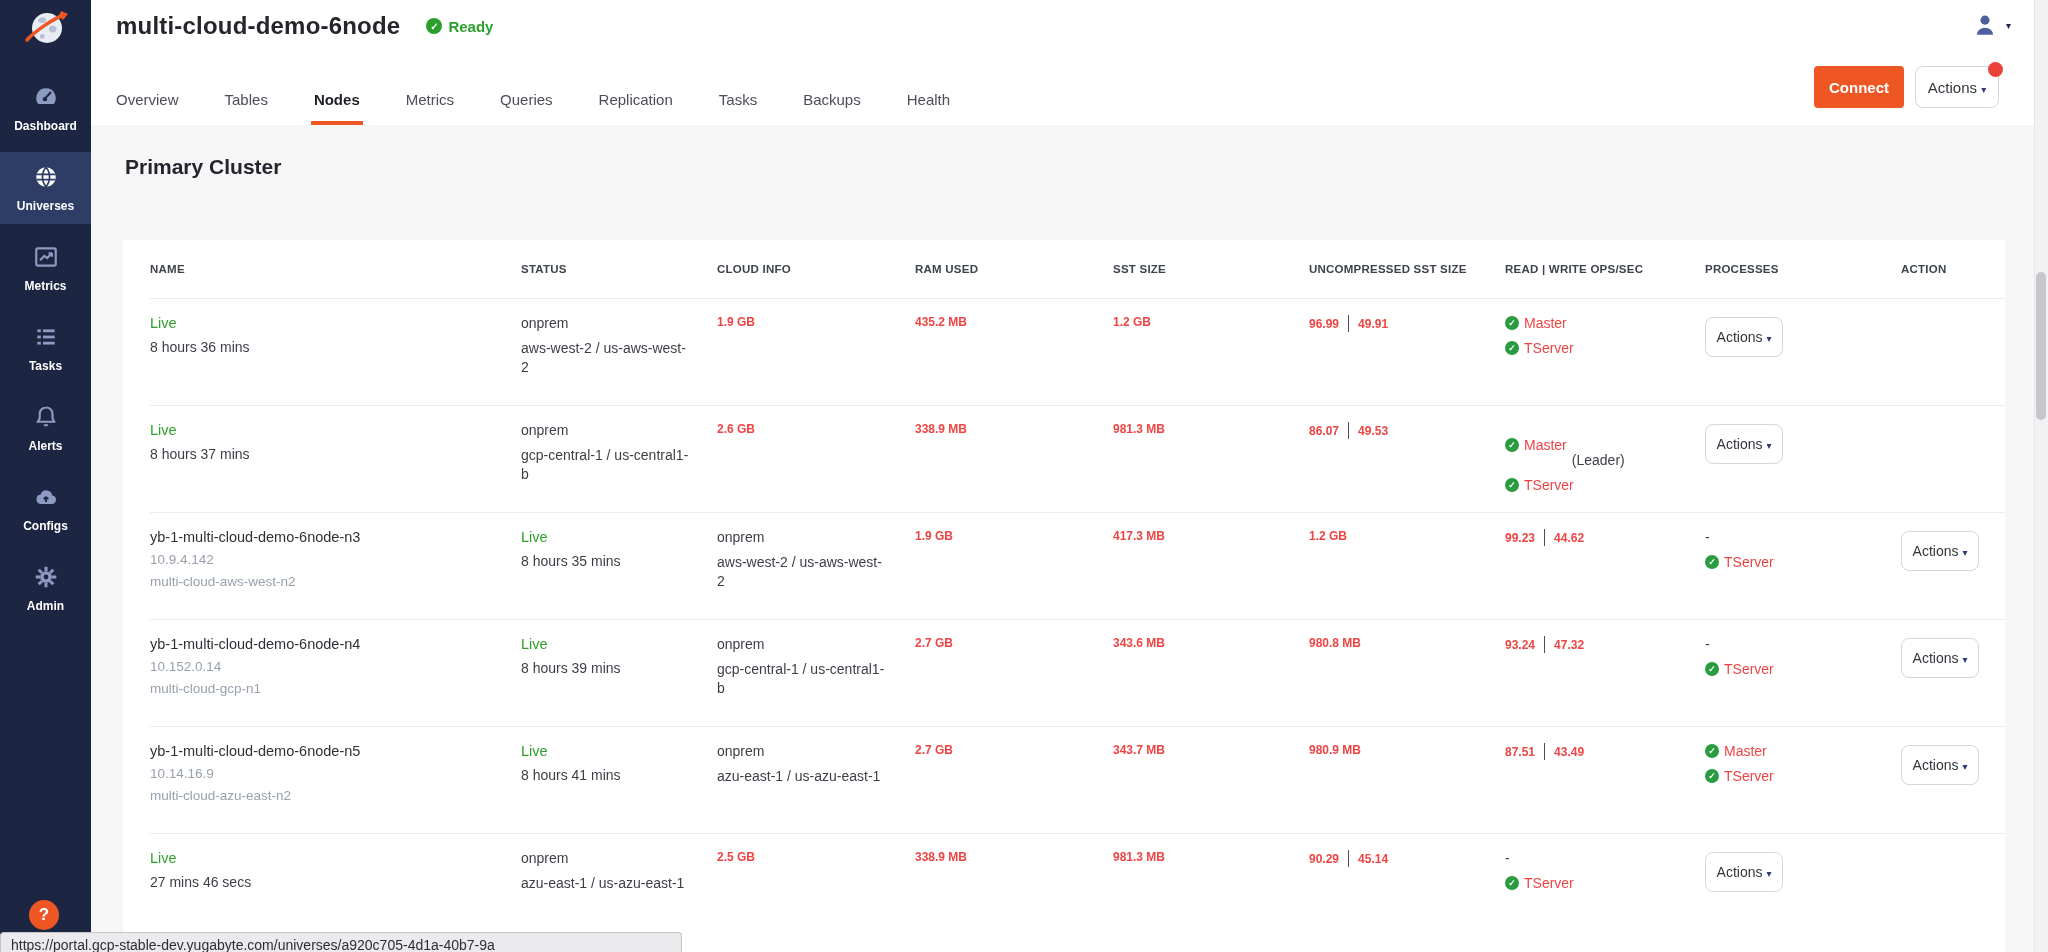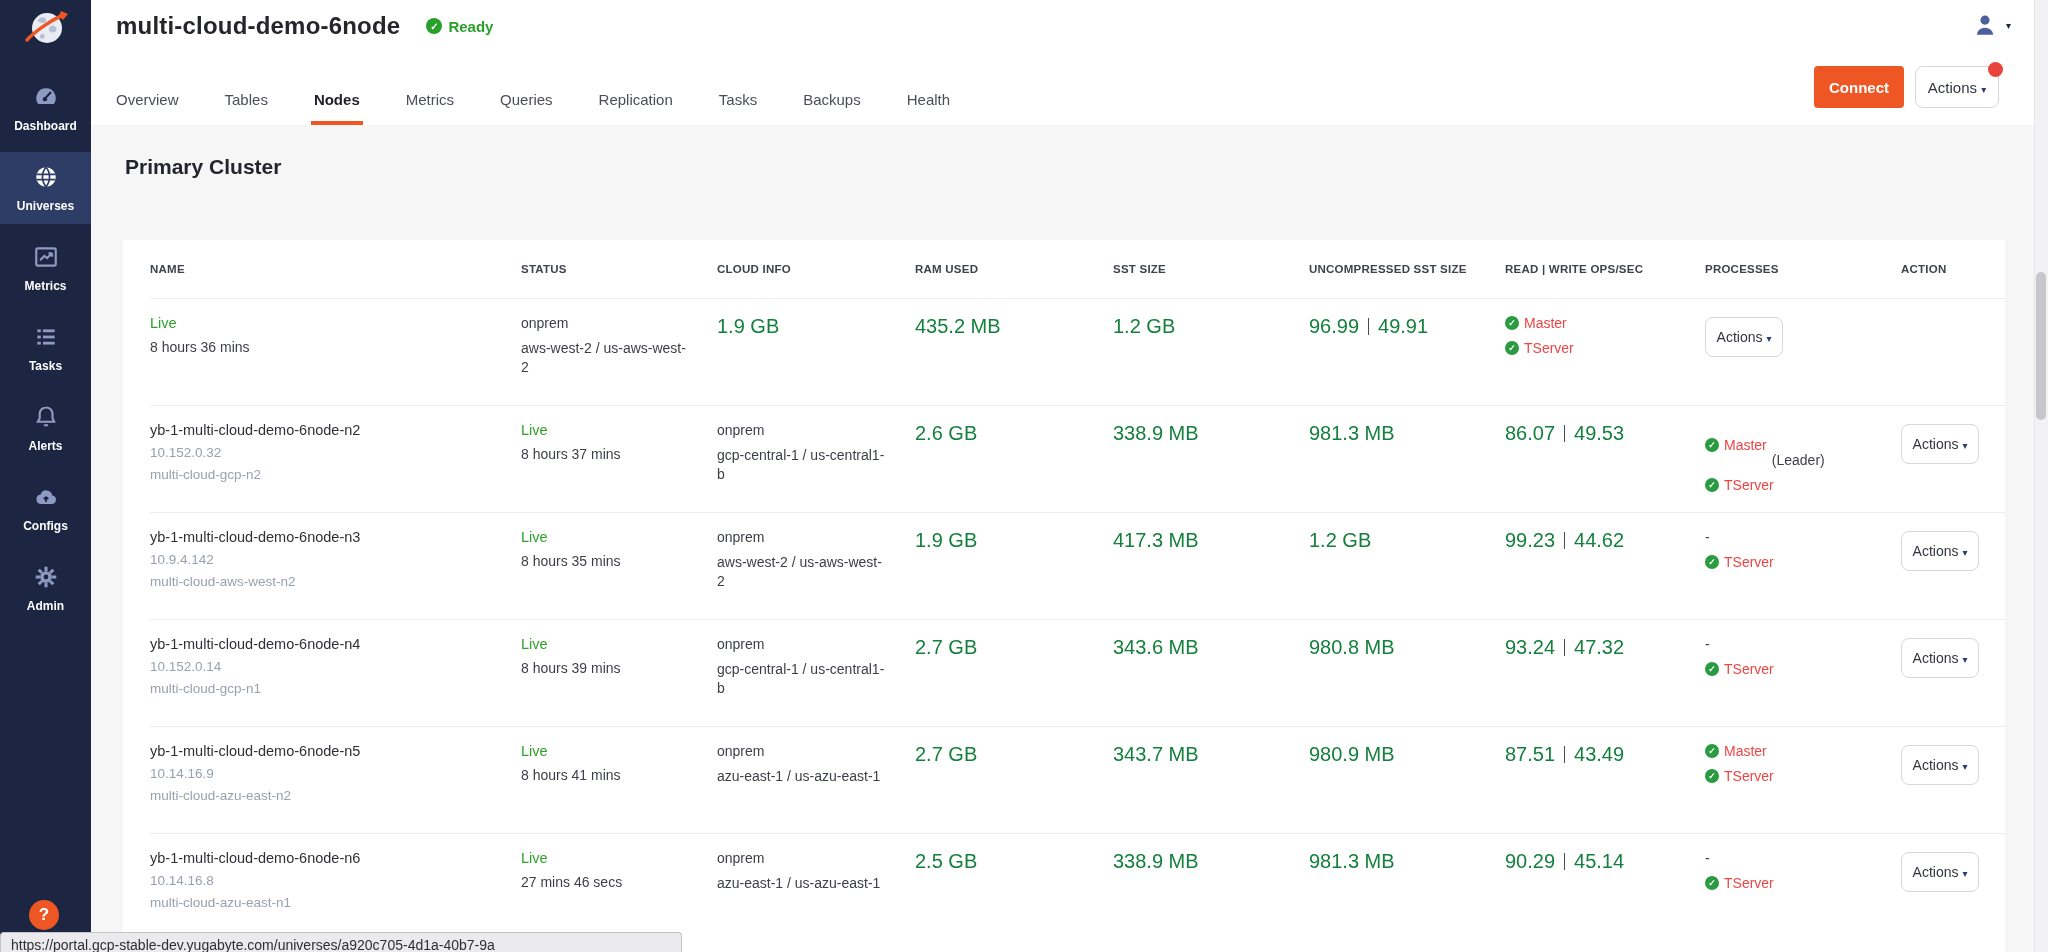--- a/index.html
+++ b/index.html
@@ -42,21 +42,21 @@
   .grid { display:grid; grid-template-columns:371px 196px 198px 198px 196px 196px 200px 196px 104px; }
   .thead { height:58px; align-items:center; }
   .th { font-size:11.5px; font-weight:700; color:#3e434b; letter-spacing:.02em; }
   .trow { border-top:1px solid #ececef; height:107px; padding-top:16px; align-items:start; }
   .node-name { font-size:14.5px; color:#2f3036; cursor:pointer; }
   .node-ip, .node-instance { font-size:13.5px; color:#98a1ac; margin-top:7px; }
   .live { font-size:14.5px; font-weight:400; color:#31a12c; }
   .uptime { font-size:14px; color:#3c3f46; margin-top:8px; }
   .provider { font-size:14px; color:#3c3f46; }
   .zone { font-size:14px; color:#3c3f46; margin-top:8px; max-width:172px; line-height:19px; }
-  .num { font-size:20px; color:#15803d; }
+  .num { font-size:12px; color:#ef4444;font-weight:bold; }
   .rw { display:flex; align-items:center; }
   .rw .pipe { display:inline-block; width:1px; height:17px; background:#4a4d55; margin:0 9px; }
   .proc-line { display:flex; align-items:center; gap:5px; margin-bottom:9px; }
   .check-ic { display:inline-flex; width:14px; height:14px; border-radius:50%; background:#2a9b40; color:#fff; font-size:9px; font-weight:700; align-items:center; justify-content:center; flex:none; }
   .proc-orange { font-size:14px; color:#ef4444; cursor:pointer; }
   .proc-suffix { font-size:14px; color:#3c3f46;margin-top:30px; }
   .proc-dash { font-size:14px; color:#3c3f46; }
   .actions-row { width:78px; height:40px; background:#fff; border:1px solid #d6d6dc; border-radius:8px; color:#33363d; font-size:14px; font-family:inherit; cursor:pointer; margin-top:2px; }
   
   .scroll-track { position:absolute; right:0; top:0; width:14px; height:952px; background:#f2f2f4; border-left:1px solid #e6e6e9; z-index:40; }
@@ -223,25 +223,20 @@
         </div>
     <div>
       <button class="actions-row">
         <span>Actions</span>
         <span class="caret">▾</span>
       </button>
     </div>
       </div>
       <div class="grid trow">
     <div>
-      <div class="node-name">yb-1-multi-cloud-demo-6node-n2</div>
-      <div class="node-ip">10.152.0.32</div>
-      <div class="node-instance">multi-cloud-gcp-n2</div>
-    </div>
-    <div>
       <div class="live">Live</div>
       <div class="uptime">8 hours 37 mins</div>
     </div>
     <div>
       <div class="provider">onprem</div>
       <div class="zone">gcp-central-1 / us-central1-b</div>
     </div>
     <div class="num">2.6 GB</div>
     <div class="num">338.9 MB</div>
     <div class="num">981.3 MB</div>
@@ -378,25 +373,20 @@
         </div>
     <div>
       <button class="actions-row">
         <span>Actions</span>
         <span class="caret">▾</span>
       </button>
     </div>
       </div>
       <div class="grid trow">
     <div>
-      <div class="node-name">yb-1-multi-cloud-demo-6node-n6</div>
-      <div class="node-ip">10.14.16.8</div>
-      <div class="node-instance">multi-cloud-azu-east-n1</div>
-    </div>
-    <div>
       <div class="live">Live</div>
       <div class="uptime">27 mins 46 secs</div>
     </div>
     <div>
       <div class="provider">onprem</div>
       <div class="zone">azu-east-1 / us-azu-east-1</div>
     </div>
     <div class="num">2.5 GB</div>
     <div class="num">338.9 MB</div>
     <div class="num">981.3 MB</div>

